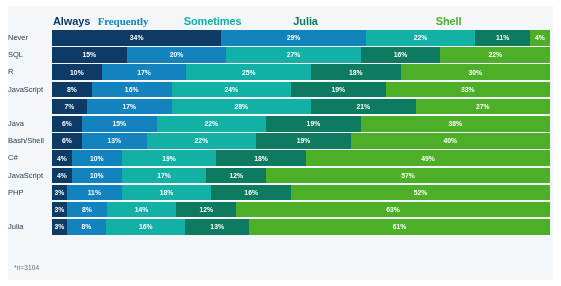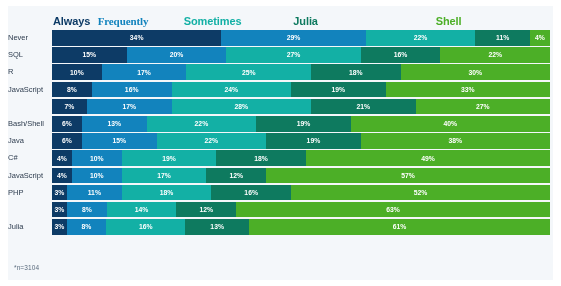--- a/index.html
+++ b/index.html
@@ -156,40 +156,40 @@
       <div class="bar-row">
         <div class="bar-track">
           <div class="seg" style="background: rgb(13, 59, 102); width: 7%;">7%</div>
           <div class="seg" style="background: rgb(18, 131, 189); width: 17%;">17%</div>
           <div class="seg" style="background: rgb(19, 176, 165); width: 28%;">28%</div>
           <div class="seg" style="background: rgb(14, 122, 95); width: 21%;">21%</div>
           <div class="seg" style="background: rgb(76, 175, 39); width: 27%;">27%</div>
         </div>
       </div>
       <div class="bar-row">
+        <div class="row-label">Java</div>
+        <div class="bar-track">
+          <div class="seg" style="background: rgb(13, 59, 102); width: 6%;">6%</div>
+          <div class="seg" style="background: rgb(18, 131, 189); width: 15%;">15%</div>
+          <div class="seg" style="background: rgb(19, 176, 165); width: 22%;">22%</div>
+          <div class="seg" style="background: rgb(14, 122, 95); width: 19%;">19%</div>
+          <div class="seg" style="background: rgb(76, 175, 39); width: 38%;">38%</div>
+        </div>
+      </div>
+      <div class="bar-row">
         <div class="row-label">Bash/Shell</div>
         <div class="bar-track">
           <div class="seg" style="background: rgb(13, 59, 102); width: 6%;">6%</div>
           <div class="seg" style="background: rgb(18, 131, 189); width: 13%;">13%</div>
           <div class="seg" style="background: rgb(19, 176, 165); width: 22%;">22%</div>
           <div class="seg" style="background: rgb(14, 122, 95); width: 19%;">19%</div>
           <div class="seg" style="background: rgb(76, 175, 39); width: 40%;">40%</div>
         </div>
       </div>
       <div class="bar-row">
-        <div class="row-label">Java</div>
-        <div class="bar-track">
-          <div class="seg" style="background: rgb(13, 59, 102); width: 6%;">6%</div>
-          <div class="seg" style="background: rgb(18, 131, 189); width: 15%;">15%</div>
-          <div class="seg" style="background: rgb(19, 176, 165); width: 22%;">22%</div>
-          <div class="seg" style="background: rgb(14, 122, 95); width: 19%;">19%</div>
-          <div class="seg" style="background: rgb(76, 175, 39); width: 38%;">38%</div>
-        </div>
-      </div>
-      <div class="bar-row">
         <div class="row-label">C#</div>
         <div class="bar-track">
           <div class="seg" style="background: rgb(13, 59, 102); width: 4%;">4%</div>
           <div class="seg" style="background: rgb(18, 131, 189); width: 10%;">10%</div>
           <div class="seg" style="background: rgb(19, 176, 165); width: 19%;">19%</div>
           <div class="seg" style="background: rgb(14, 122, 95); width: 18%;">18%</div>
           <div class="seg" style="background: rgb(76, 175, 39); width: 49%;">49%</div>
         </div>
       </div>
       <div class="bar-row">

